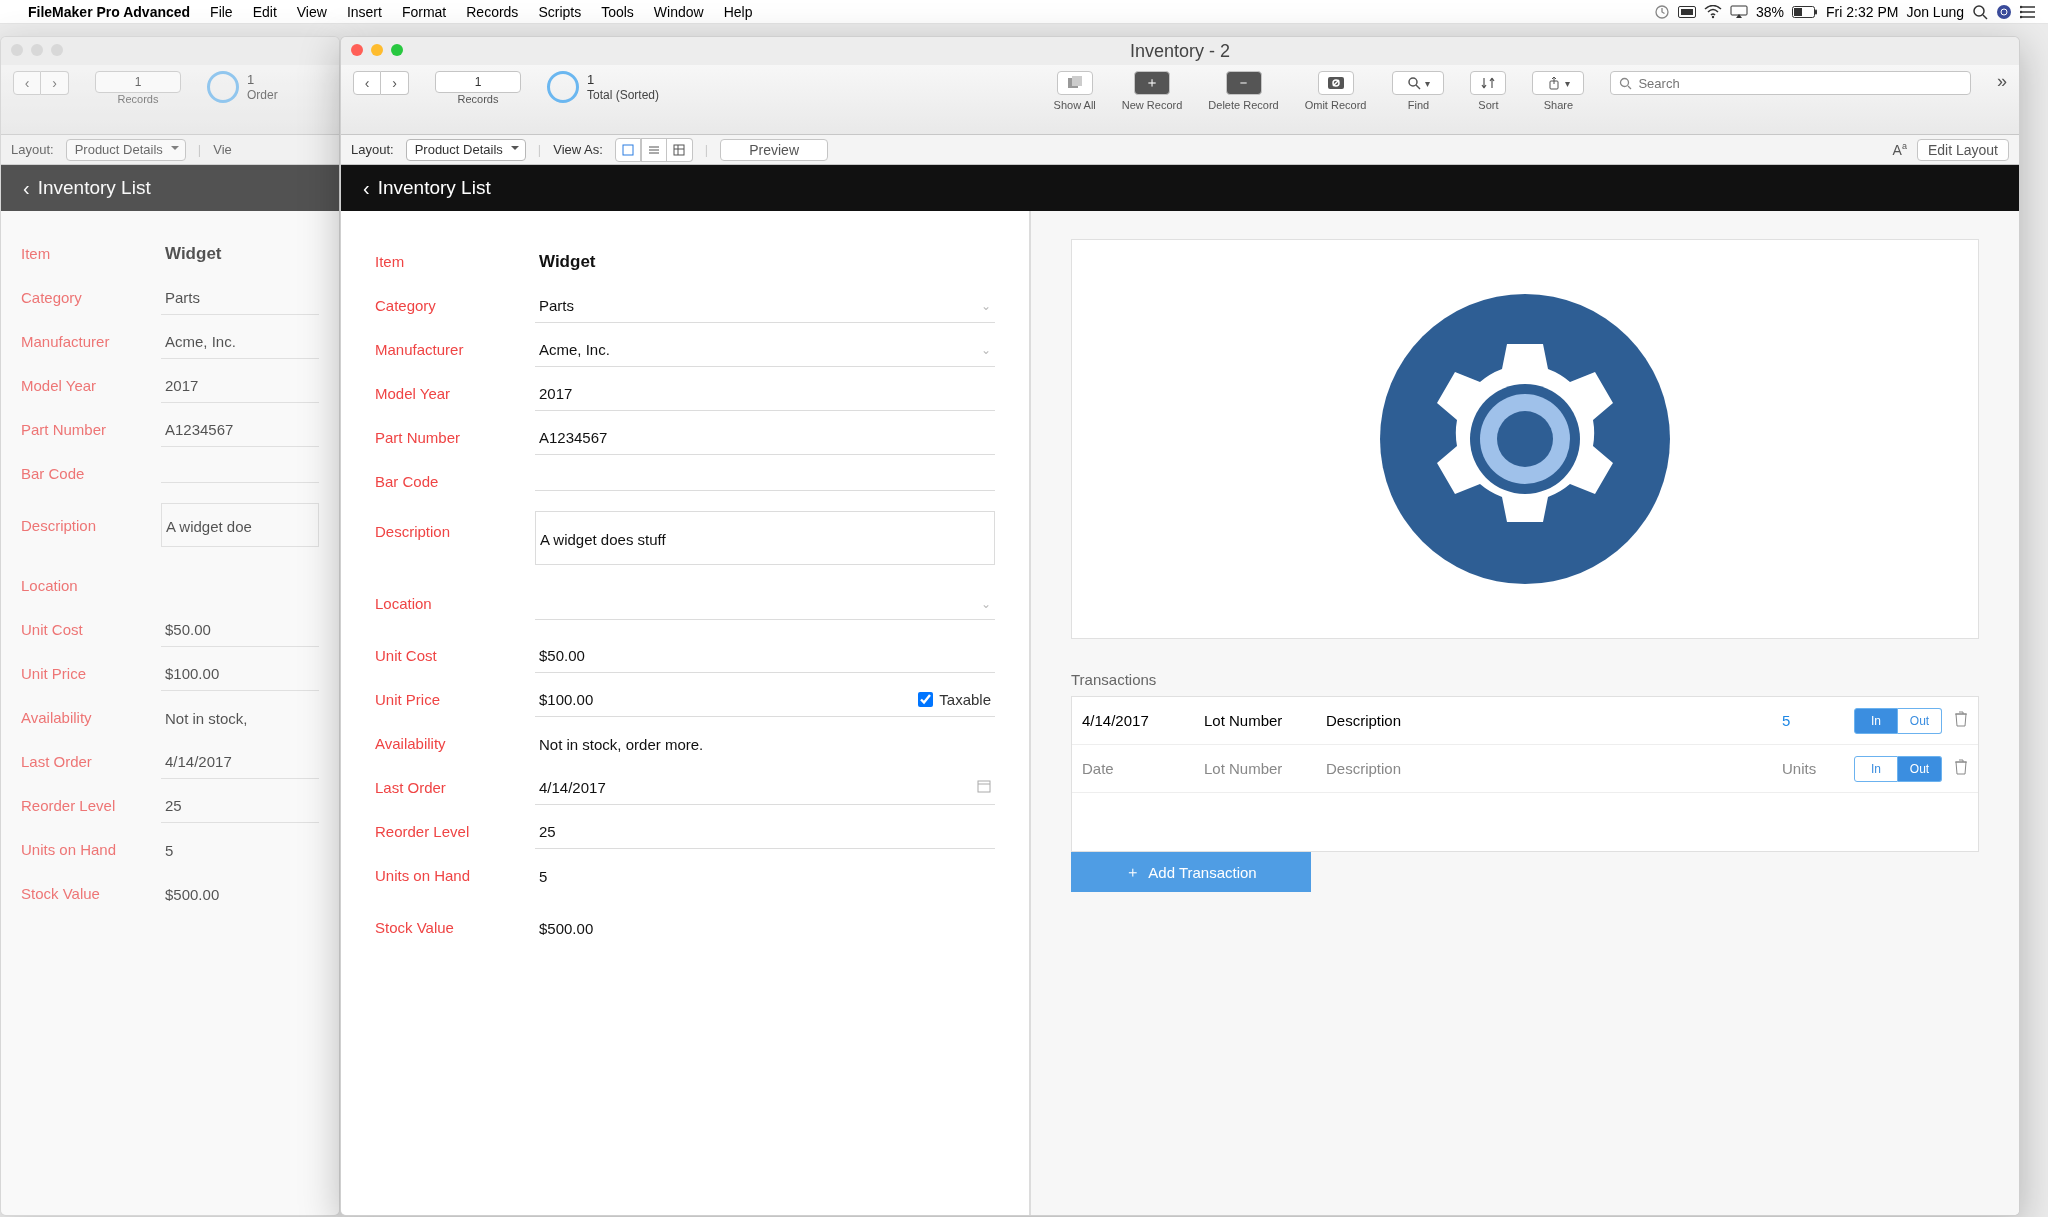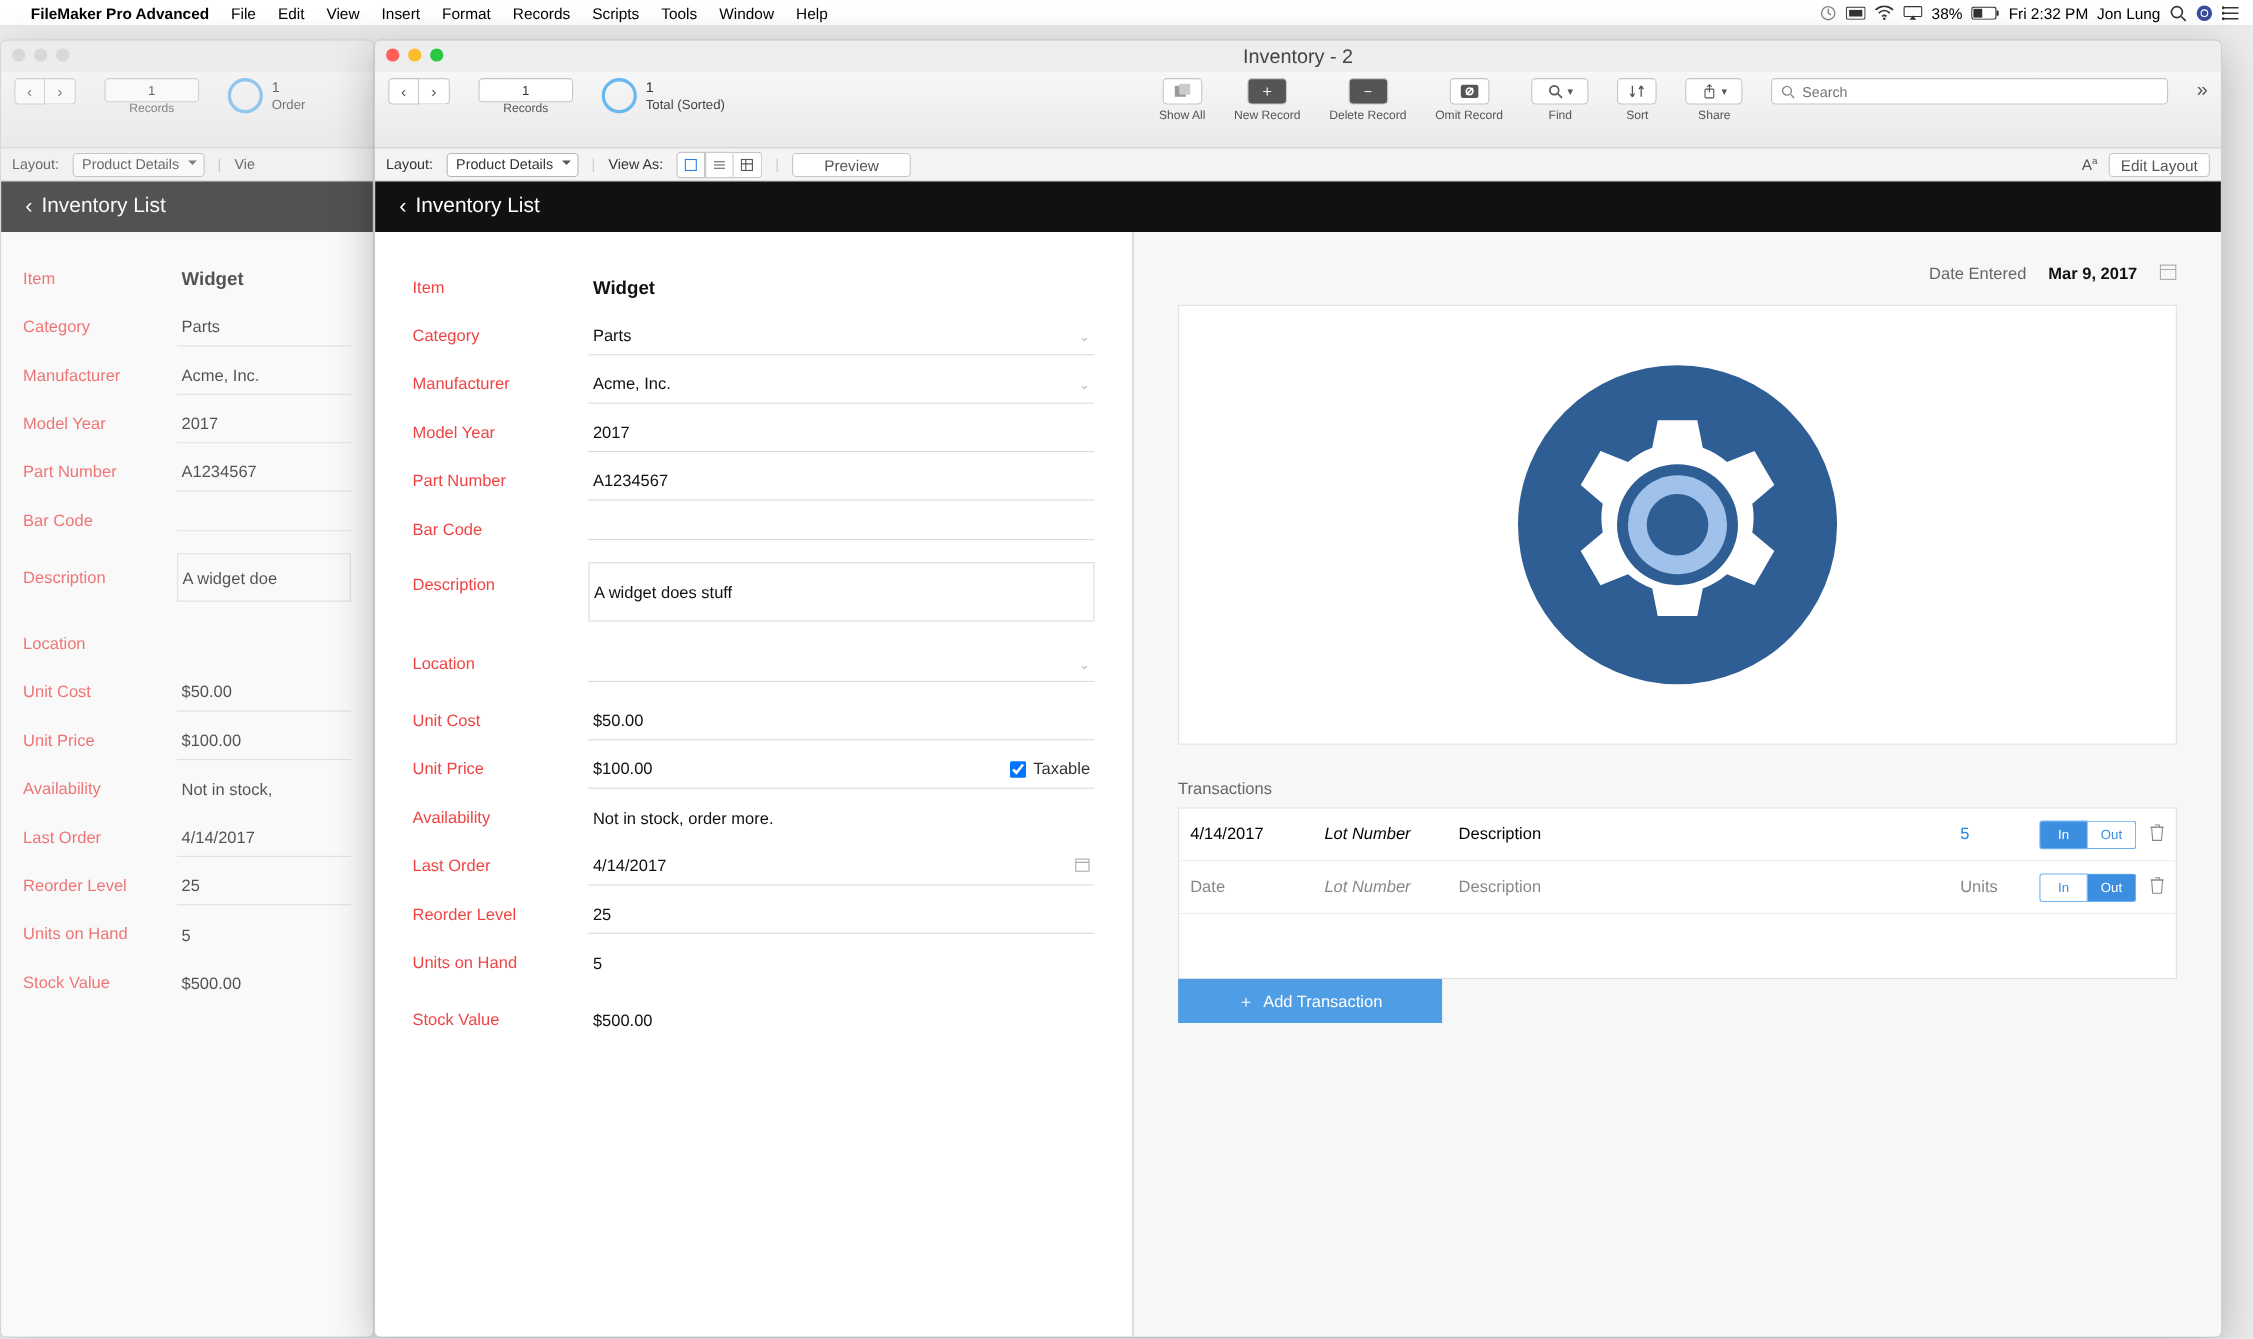--- a/index.html
+++ b/index.html
@@ -89,21 +89,21 @@
 .date-entered .date-val { color:#111; font-weight:600; }
 .date-entered .cal-icon { color:#999; }
 
 .image-card { background:#fff; border:1px solid #e0e0e0; height: 400px; display:flex; align-items:center; justify-content:center; }
 
 .trans-title { font-size:15px; color:#666; margin-top:32px; margin-bottom:8px; }
 .trans-table { border:1px solid #e0e0e0; background:#fff; }
 .trans-row { display:flex; align-items:center; height:48px; padding: 0 10px; gap: 12px; border-bottom:1px solid #eee; }
 .trans-row.ph { color:#888; }
 .tc-date { width: 110px; font-size:15px; }
-.tc-lot { width: 110px; font-size:15px;font-style:italic; }
+.tc-lot { width: 110px; font-size:15px; }
 .tc-desc { flex:1; font-size:15px; }
 .tc-units { width: 60px; font-size:15px; text-align:left; }
 .tc-units.blue { color:#1f88e5; }
 .io-seg { display:flex; }
 .io-seg .io { width:44px; height:26px; border:1px solid #6bb2ef; font-size:12px; display:flex; align-items:center; justify-content:center; }
 .io-seg .io.in { background:#3b8ee0; color:#fff; border-radius:3px 0 0 3px; }
 .io-seg .io.out { background:#fff; color:#3b8ee0; border-radius:0 3px 3px 0; border-left:none; }
 .io-seg.alt .io.in { background:#fff; color:#3b8ee0; }
 .io-seg.alt .io.out { background:#3b8ee0; color:#fff; }
 .trash { color:#888; font-size:15px; }
@@ -525,28 +525,20 @@
           <div class="val nob">5</div>
         </div>
       <div class="sep8"></div>
       <div class="form-row">
           <div class="lbl">Stock Value</div>
           <div class="val nob stock-value">$500.00</div>
         </div>
     </div>
 
     <div class="rightcol">
-      <div class="date-entered">
-        <span>Date Entered</span>
-        <span class="date-val">Mar 9, 2017</span>
-        <span class="cal-icon"><svg width="16" height="16" viewBox="0 0 16 16">
-              <rect x="1" y="2" width="14" height="13" fill="none" stroke="#aaa"></rect>
-              <line x1="1" y1="6" x2="15" y2="6" stroke="#aaa"></line>
-            </svg></span>
-      </div>
 
       <div class="image-card">
         <svg width="300" height="300" viewBox="0 0 300 300">
           <circle cx="150" cy="150" r="145" fill="#2e5e94"></circle>
           <g transform="translate(150,150)">
             <g fill="#ffffff">
               <path d="M-18,-95 h36 l5,25 a72 72 0 0 1 22,13 l25,-10 18,31 -20,17 a72 72 0 0 1 0,26 l20,17 -18,31 -25,-10 a72 72 0 0 1 -22,13 l-5,25 h-36 l-5,-25 a72 72 0 0 1 -22,-13 l-25,10 -18,-31 20,-17 a72 72 0 0 1 0,-26 l-20,-17 18,-31 25,10 a72 72 0 0 1 22,-13 z"></path>
             </g>
             <circle cx="0" cy="0" r="55" fill="#2e5e94"></circle>
             <circle cx="0" cy="0" r="45" fill="#9fc1ea"></circle>

